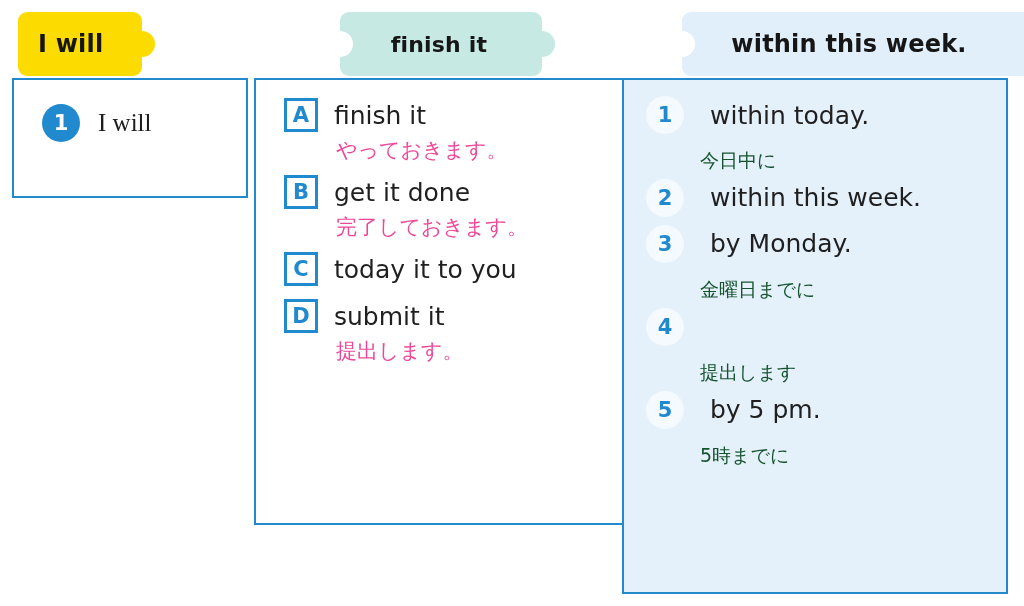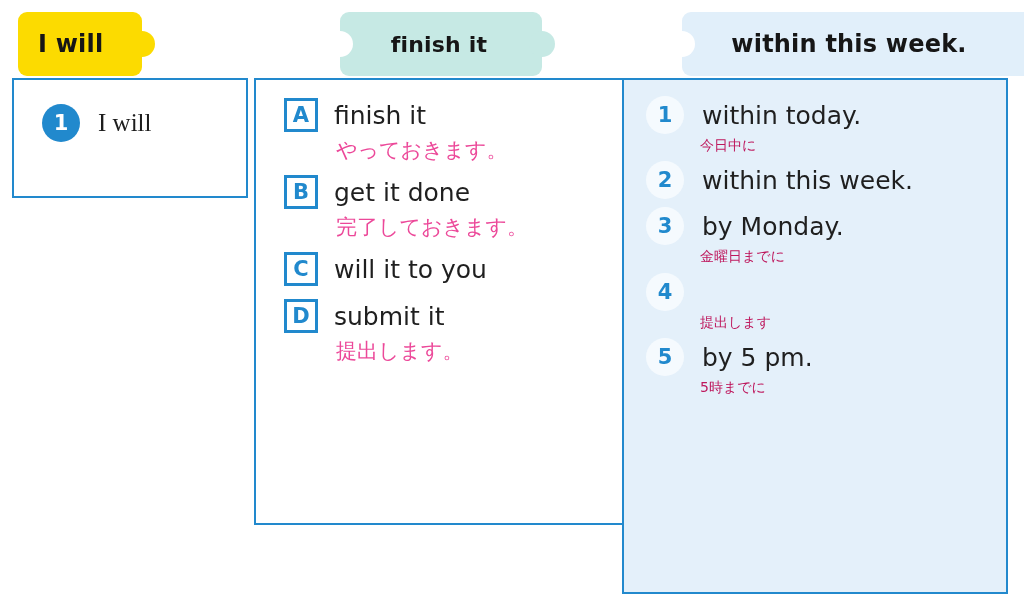--- a/index.html
+++ b/index.html
@@ -184,27 +184,27 @@
     font-size: 21px;
     font-weight: bold;
     display: flex;
     align-items: center;
     justify-content: center;
     flex: none;
   }
   .ans-en {
     font-size: 25px;
     color: #1f1f1f;
-    margin-left: 18px;
+    margin-left: 26px;
     line-height: 1;
   }
   .ans-ja {
-    font-size: 14px;
-    color: #be185d;
-    margin: 4px 0 0 54px;
+    font-size: 19px;
+    color: #14532d;
+    margin: 16px 0 0 54px;
     line-height: 1.1;
   }
 </style>
 </head>
 <body>
 
 <div class="tab" id="tab-1">
   <span class="tab-label">I will</span>
   <span class="knob-right"></span>
 </div>
@@ -242,21 +242,21 @@
       <div class="opt-head">
         <span class="letter-box">B</span>
         <span class="opt-en">get it done</span>
       </div>
       <div class="opt-ja">完了しておきます。</div>
     </div>
 
     <div class="opt-item">
       <div class="opt-head">
         <span class="letter-box">C</span>
-        <span class="opt-en">will it to you</span>
+        <span class="opt-en">today it to you</span>
       </div>
     </div>
 
     <div class="opt-item">
       <div class="opt-head">
         <span class="letter-box">D</span>
         <span class="opt-en">submit it</span>
       </div>
       <div class="opt-ja">提出します。</div>
     </div>

